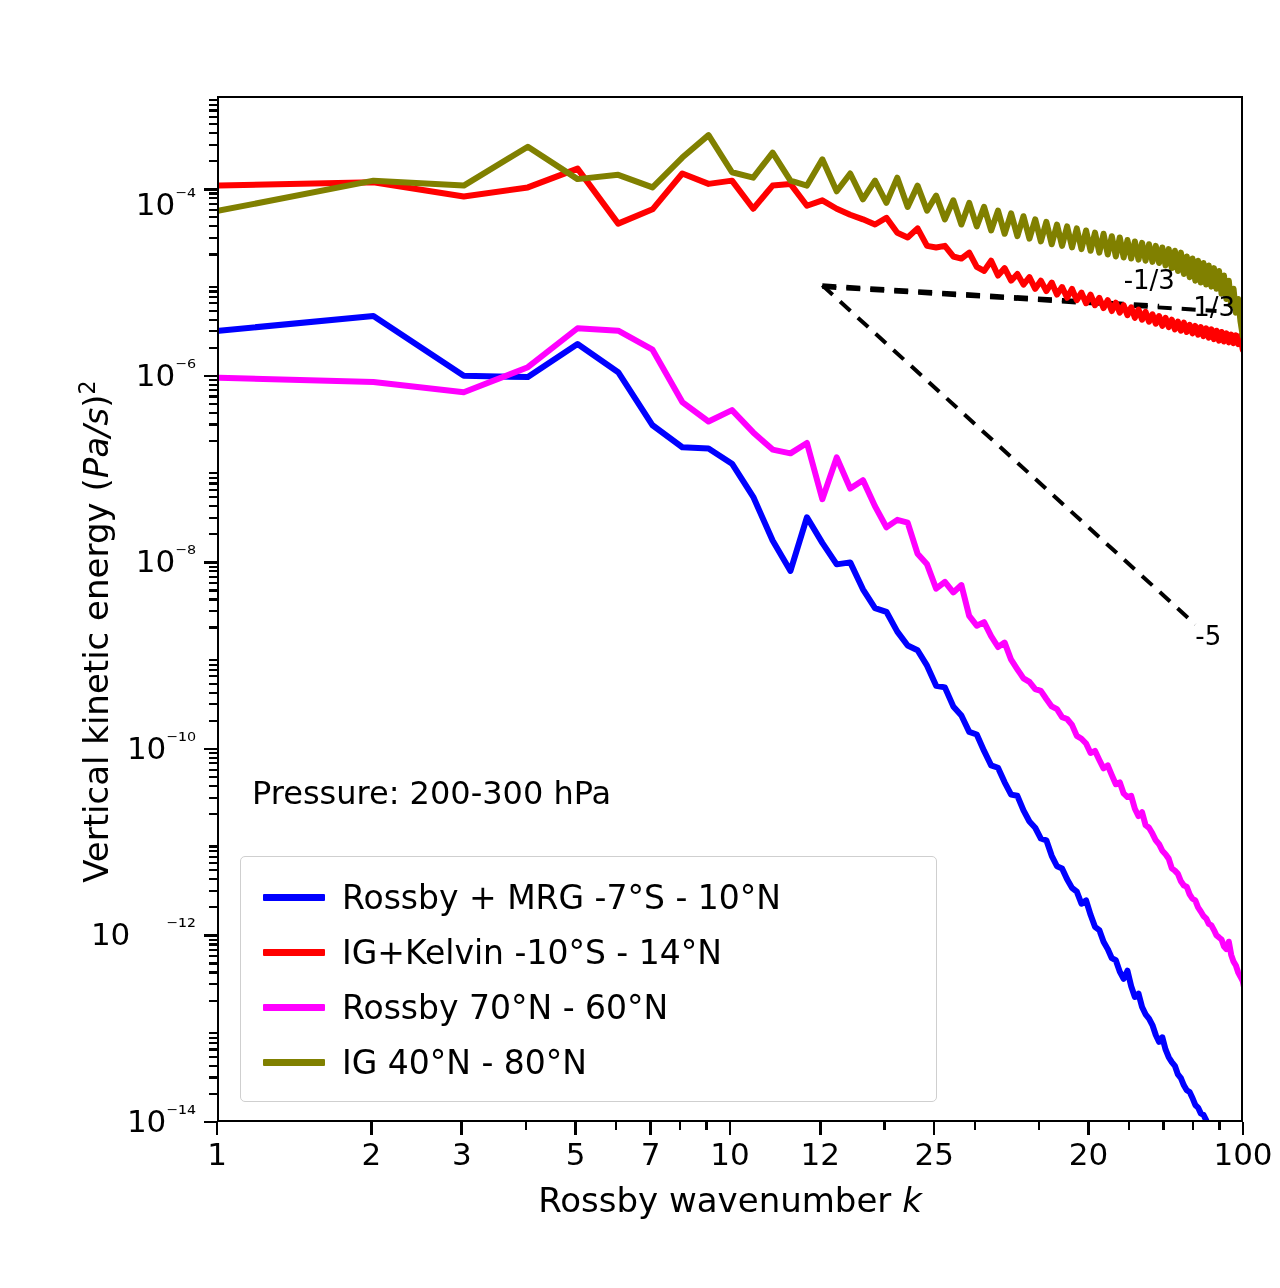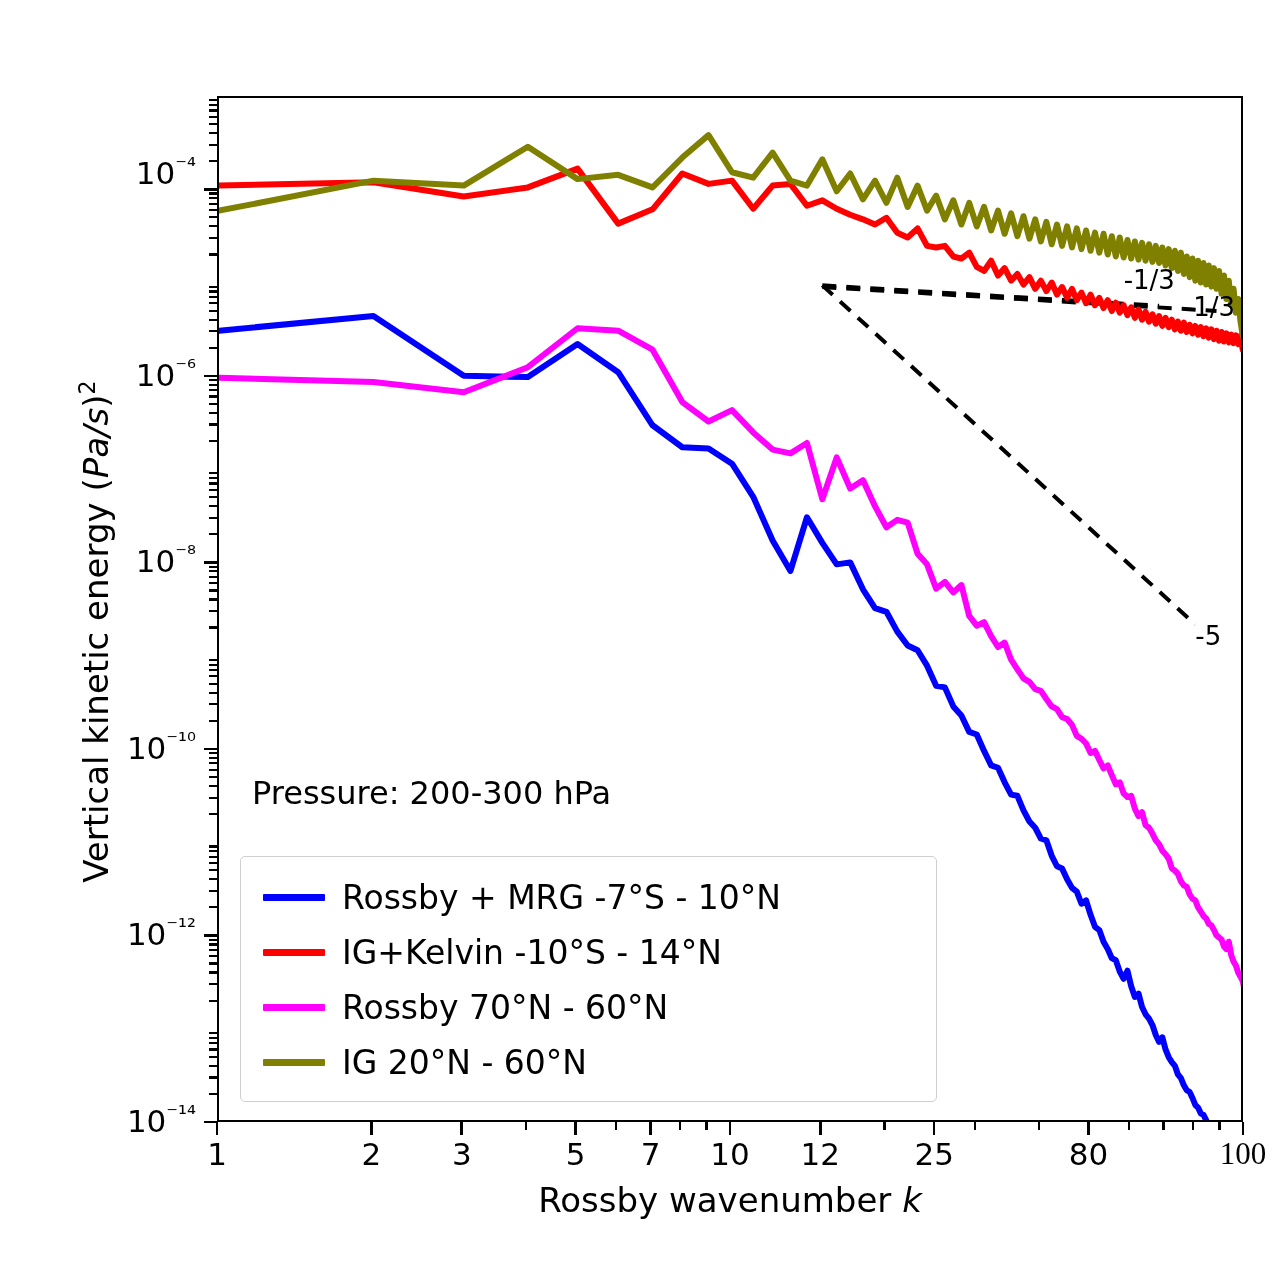--- a/index.html
+++ b/index.html
@@ -65,29 +65,29 @@
   <div class="ylabel">
     <span>Vertical kinetic energy (</span><i>Pa/s</i><span>)</span><sup style="font-size:.65em">2</sup>
   </div>
 
   <div class="xlabel">
     <span>Rossby wavenumber </span><i>k</i>
   </div>
 
   <div id="tick-layer">
       <div class="ytick-major" style="top: 187.973px;"></div>
-      <div class="ylab" style="top: 152px; text-align: right;">10<sup style="font-size: 0.72em;">⁻⁴</sup></div>
+      <div class="ylab" style="top: 183px; text-align: right;">10<sup style="font-size: 0.72em;">⁻⁴</sup></div>
       <div class="ytick-major" style="top: 374.518px;"></div>
       <div class="ylab" style="top: 353.818px;">10<sup style="font-size: 0.72em;">⁻⁶</sup></div>
       <div class="ytick-major" style="top: 561.064px;"></div>
       <div class="ylab" style="top: 540.364px;">10<sup style="font-size: 0.72em;">⁻⁸</sup></div>
       <div class="ytick-major" style="top: 747.609px;"></div>
       <div class="ylab" style="top: 726.909px; text-align: right;">10<sup style="font-size: 0.72em;">⁻¹⁰</sup></div>
       <div class="ytick-major" style="top: 934.155px;"></div>
-      <div class="ylab" style="top: 913.455px;">10<sup style="font-size: 0.72em;">⁻¹²</sup></div>
+      <div class="ylab" style="top: 913.455px;">10<sup style="font-size: 0.72em; margin-left: 36px;">⁻¹²</sup></div>
       <div class="ytick-major" style="top: 1120.7px;"></div>
       <div class="ylab" style="top: 1100px;">10<sup style="font-size: 0.72em;">⁻¹⁴</sup></div>
       <div class="ytick-minor" style="top: 1092.82px;"></div>
       <div class="ytick-minor" style="top: 1076.4px;"></div>
       <div class="ytick-minor" style="top: 1064.74px;"></div>
       <div class="ytick-minor" style="top: 1055.71px;"></div>
       <div class="ytick-minor" style="top: 1048.32px;"></div>
       <div class="ytick-minor" style="top: 1042.08px;"></div>
       <div class="ytick-minor" style="top: 1036.67px;"></div>
       <div class="ytick-minor" style="top: 1031.9px;"></div>
@@ -181,23 +181,23 @@
       <div class="xlab" style="left: 575.572px;">5</div>
       <div class="xtick-major" style="left: 649.235px;"></div>
       <div class="xlab" style="left: 650.535px;">7</div>
       <div class="xtick-major" style="left: 728.7px;"></div>
       <div class="xlab" style="left: 730px;">10</div>
       <div class="xtick-major" style="left: 819.035px;"></div>
       <div class="xlab" style="left: 820.335px;">12</div>
       <div class="xtick-major" style="left: 932.843px;"></div>
       <div class="xlab" style="left: 934.143px;">25</div>
       <div class="xtick-major" style="left: 1087.27px;"></div>
-      <div class="xlab" style="left: 1088.57px;">80</div>
+      <div class="xlab" style="left: 1088.57px;">20</div>
       <div class="xtick-major" style="left: 1241.7px;"></div>
-      <div class="xlab" style="left: 1243px; font-family: Liberation Serif, serif;">100</div>
+      <div class="xlab" style="left: 1243px;">100</div>
       <div class="xtick-minor" style="left: 524.757px;"></div>
       <div class="xtick-minor" style="left: 615.092px;"></div>
       <div class="xtick-minor" style="left: 679.185px;"></div>
       <div class="xtick-minor" style="left: 705.426px;"></div>
       <div class="xtick-minor" style="left: 883.328px;"></div>
       <div class="xtick-minor" style="left: 973.663px;"></div>
       <div class="xtick-minor" style="left: 1037.76px;"></div>
       <div class="xtick-minor" style="left: 1128.09px;"></div>
       <div class="xtick-minor" style="left: 1162.44px;"></div>
       <div class="xtick-minor" style="left: 1192.19px;"></div>
@@ -235,18 +235,18 @@
         <div class="legend-row">
           <span class="legend-swatch" style="background: rgb(255, 0, 0);"></span>
           <span class="legend-text">IG+Kelvin -10°S - 14°N</span>
         </div>
         <div class="legend-row">
           <span class="legend-swatch" style="background: rgb(255, 0, 255);"></span>
           <span class="legend-text">Rossby 70°N - 60°N</span>
         </div>
         <div class="legend-row">
           <span class="legend-swatch" style="background: rgb(128, 128, 0);"></span>
-          <span class="legend-text">IG 20°N - 60°N</span>
+          <span class="legend-text">IG 40°N - 80°N</span>
         </div>
       </div>
   </div>
 
 </div>
 
 </body></html>

